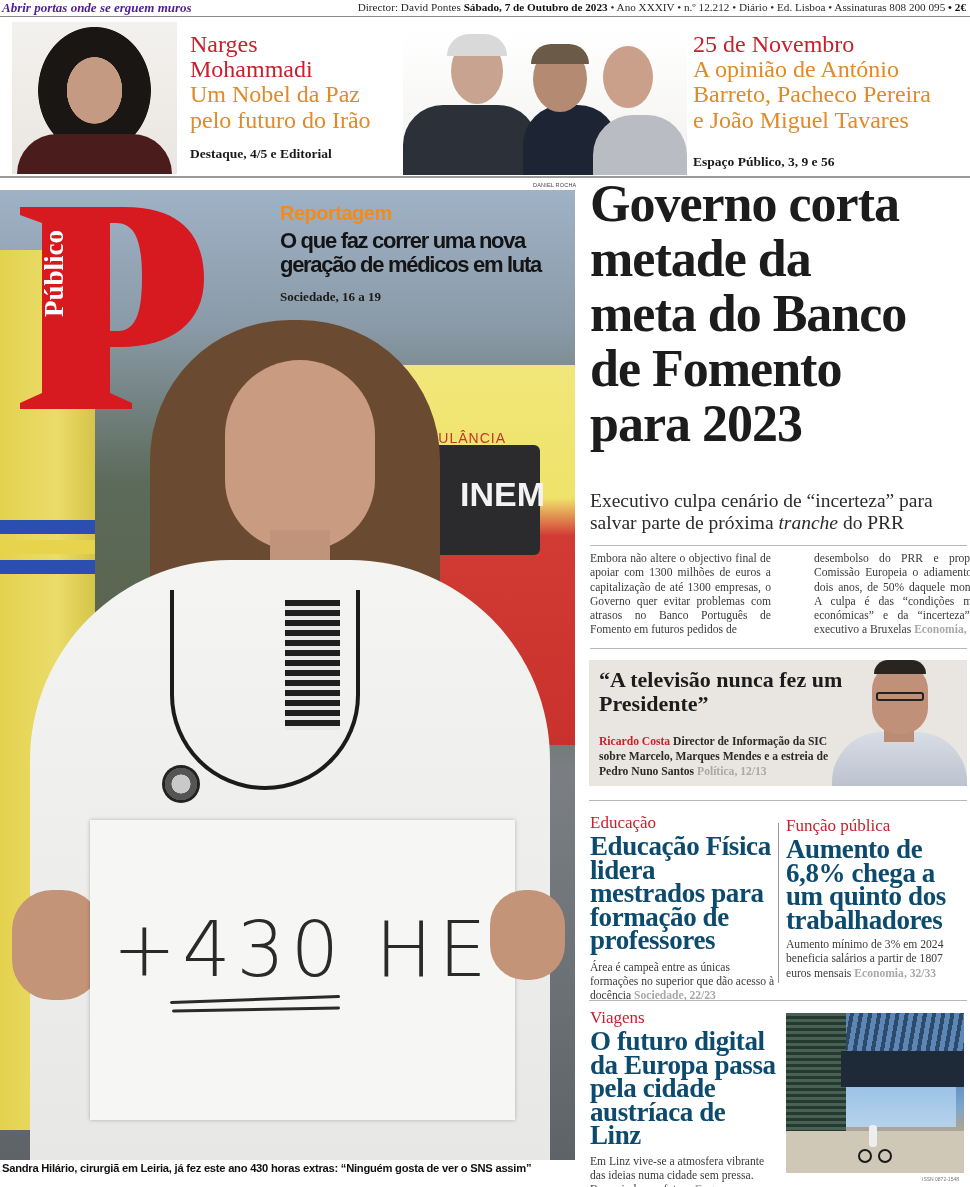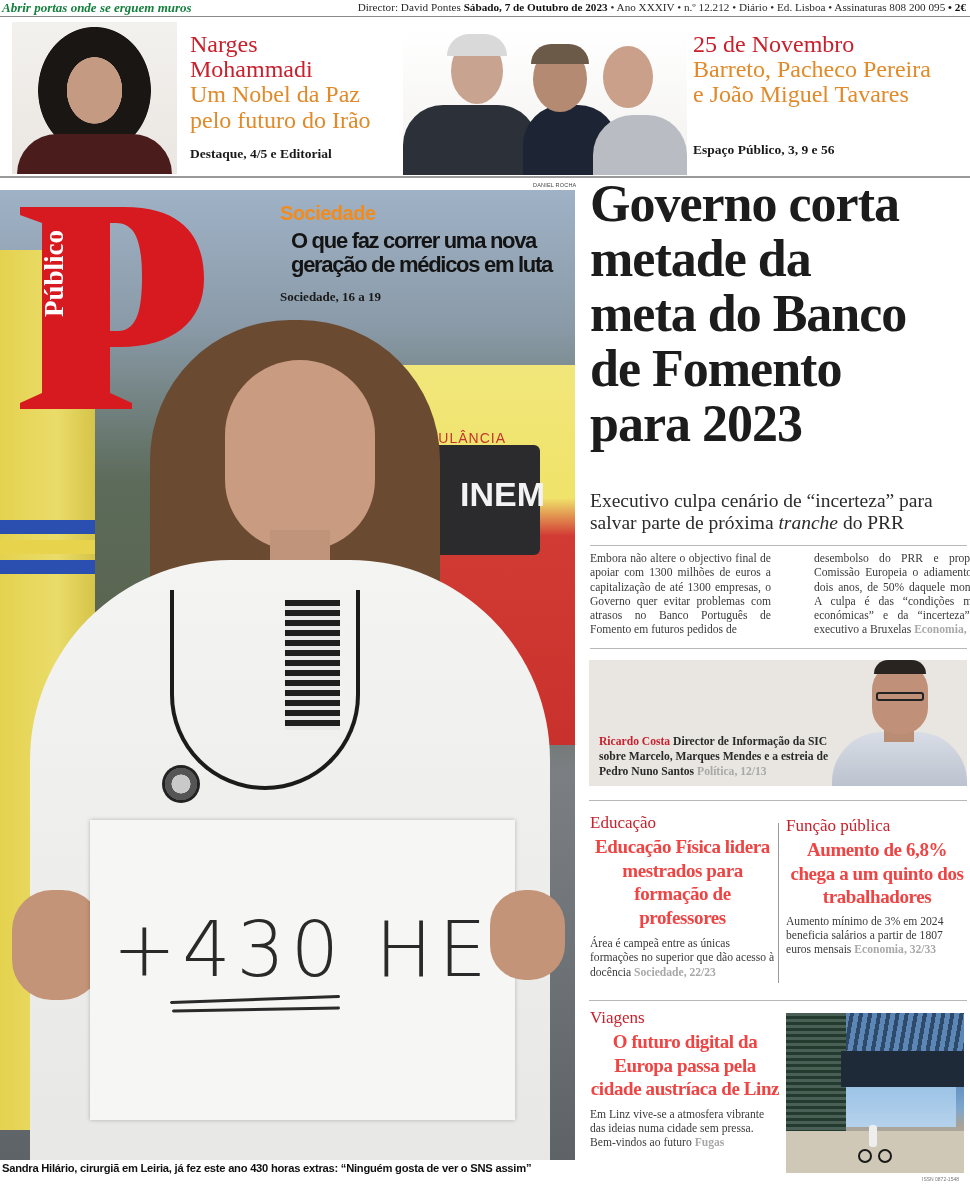--- a/index.html
+++ b/index.html
@@ -2,21 +2,21 @@
 <html><head>
 <meta charset="utf-8">
 <style>
   * { box-sizing: border-box; margin: 0; padding: 0; }
   html, body { width: 970px; height: 1187px; background: #ffffff; overflow: hidden; }
   body { position: relative; font-family: "DejaVu Serif", serif; color: #1c1c1c; }
   .abs { position: absolute; }
 
   
   .topbar { left: 0; top: 0; width: 970px; height: 17px; border-bottom: 1px solid #8a8a8a; }
-  .slogan { left: 2px; top: 0px; font-family: "Liberation Serif", serif; font-weight: bold; font-style: italic; font-size: 13px; color: #15803d; }
+  .slogan { left: 2px; top: 0px; font-family: "Liberation Serif", serif; font-weight: bold; font-style: italic; font-size: 13px; color: #4c1d95; }
   .masthead-info { right: 4px; top: 1px; font-family: "Liberation Serif", serif; font-size: 11.2px; color: #2a2a2a; white-space: nowrap; }
   .masthead-info b { font-weight: bold; color: #111; }
 
   
   .promo-img { background: #cfcac3; overflow: hidden; }
   .portrait-woman { left: 12px; top: 22px; width: 165px; height: 152px;
     background: radial-gradient(ellipse 50px 60px at 50% 45%, #c49a82 0 55%, transparent 56%),
                 radial-gradient(ellipse 80px 90px at 50% 45%, #1a1614 0 70%, transparent 71%),
                 linear-gradient(#f3f1ee, #eae6e1); }
   .portrait-woman .shoulders { position:absolute; left: 5px; bottom: 0; width: 155px; height: 40px; border-radius: 70px 70px 0 0; background: #4a1c1c; }
@@ -54,41 +54,41 @@
   .sign-underline { left: 80px; top: 178px; width: 170px; height: 3px; background: #2a2a2a; border-radius: 2px; transform: rotate(-2deg); }
   .sign-underline2 { left: 82px; top: 188px; width: 168px; height: 3px; background: #2a2a2a; border-radius: 2px; transform: rotate(-1deg); }
   .hand-left { left: 12px; top: 890px; width: 90px; height: 110px; border-radius: 40px; background: #c39478; }
   .hand-right { left: 490px; top: 890px; width: 75px; height: 90px; border-radius: 35px; background: #c39478; }
 
   
   .logo-p { left: 12px; top: 197px; width: 200px; height: 222px; }
   .logo-word { left: 40px; top: 203px; width: 28px; height: 140px; }
 
   .reportagem { left: 280px; top: 202px; font-family: "Liberation Sans", sans-serif; font-weight: bold; font-size: 20px; color: #f28b1b; letter-spacing: -0.5px; }
-  .rep-head { left: 280px; top: 229px; width: 290px; font-family: "Liberation Sans", sans-serif; font-weight: bold; font-size: 22px; line-height: 1.08; color: #141414; letter-spacing: -1.3px; margin-left: 11px; }
+  .rep-head { left: 280px; top: 229px; width: 290px; font-family: "Liberation Sans", sans-serif; font-weight: bold; font-size: 22px; line-height: 1.08; color: #141414; letter-spacing: -1.3px; }
   .rep-ref { left: 280px; top: 289px; font-family: "Liberation Serif", serif; font-weight: bold; font-size: 13px; color: #1a1a1a; }
 
   .caption { left: 2px; top: 1162px; font-family: "Liberation Sans", sans-serif; font-weight: bold; font-size: 11.2px; color: #111; letter-spacing: -0.25px; white-space: nowrap; }
 
   
   .headline { left: 590px; top: 176px; width: 380px; font-family: "Liberation Serif", serif; font-weight: bold; font-size: 52px; line-height: 55px; color: #1c1c1c; letter-spacing: -1px; }
   .subhead { left: 590px; top: 490px; width: 380px; font-family: "Liberation Serif", serif; font-size: 19.5px; line-height: 22px; color: #2b2b2b; }
   .subhead i { }
   .rule-thin { background: #b8b8b8; height: 1px; }
   .body-col { font-family: "Liberation Serif", serif; font-size: 11.6px; line-height: 14.3px; color: #3a3a3a; text-align: justify; }
   .ref-grey { color: #a8a8a8; font-weight: bold; text-align: center; }
 
   .interview { left: 589px; top: 660px; width: 378px; height: 126px; background: #e9e6e1; }
   .int-quote { left: 10px; top: 8px; width: 260px; font-family: "Liberation Serif", serif; font-weight: bold; font-size: 22px; line-height: 24px; color: #1c1c1c; }
   .int-body { left: 10px; top: 74px; width: 245px; font-family: "Liberation Serif", serif; font-weight: bold; font-size: 11.6px; line-height: 15px; color: #2a2a2a; }
   .int-red { color: #c8202c; }
   .int-photo { left: 235px; top: 0; width: 143px; height: 126px; overflow: hidden; }
 
   .kicker { font-family: "Liberation Serif", serif; font-size: 17px; color: #c8202c; }
-  .sub-head { font-family: "Liberation Serif", serif; font-weight: bold; font-size: 19px; line-height: 23.5px; color: #ef4444; letter-spacing: -0.4px; text-align: center; }
+  .sub-head { font-family: "Liberation Serif", serif; font-weight: bold; font-size: 27px; line-height: 23.5px; color: #0c4a6e; letter-spacing: -0.4px; }
   .sub-body { font-family: "Liberation Serif", serif; font-size: 11.6px; line-height: 14.3px; color: #3a3a3a; }
   .vdivider { background: #9a9a9a; width: 1px; }
 
   .linz-photo { left: 786px; top: 1013px; width: 178px; height: 160px; overflow: hidden;
     background: linear-gradient(180deg, #3a6ea8 0%, #5a8bc0 40%, #7fa7cc 60%, #a8a398 70%, #c9c3b3 100%); }
   .issn { left: 922px; top: 1176px; font-family: "Liberation Sans", sans-serif; font-size: 5px; color: #777; }
 </style>
 </head>
 <body>
 
@@ -118,24 +118,25 @@
   <div class="man-head" style="left:48px; top:8px; width:52px; height:66px; background:#c8a490;"></div>
   <div class="man-head" style="left:44px; top:4px; width:60px; height:22px; background:#d9d9d9; border-radius:30px 30px 0 0;"></div>
   <div class="man" style="left:120px; width:95px; height:70px; background:#1d2433;"></div>
   <div class="man-head" style="left:130px; top:16px; width:54px; height:66px; background:#b58a72;"></div>
   <div class="man-head" style="left:128px; top:14px; width:58px; height:20px; background:#6b5a48; border-radius:28px 28px 0 0;"></div>
   <div class="man" style="left:190px; width:94px; height:60px; background:#b9bcc2;"></div>
   <div class="man-head" style="left:200px; top:16px; width:50px; height:62px; background:#caa08a;"></div>
 </div>
 <div class="abs promo-text" style="left:693px; top:32px; width:277px;">
   <div class="promo-red">25 de Novembro</div>
+  <div class="promo-orange">A opinião de António</div>
   <div class="promo-orange">Barreto, Pacheco Pereira</div>
   <div class="promo-orange">e João Miguel Tavares</div>
 </div>
-<div class="abs promo-ref" style="left:693px; top:142px;">Espaço Público, 3, 9 e 56</div>
+<div class="abs promo-ref" style="left:693px; top:154px;">Espaço Público, 3, 9 e 56</div>
 
 <div class="abs promo-rule"></div>
 
 <div class="abs photo-credit">DANIEL ROCHA</div>
 <div class="abs mainphoto">
   <div class="abs ambulance-left" style="top:60px;"></div>
   <div class="abs ambulance-stripe" style="top:330px;"></div>
   <div class="abs ambulance-stripe" style="top:350px; background:#e7d34c;"></div>
   <div class="abs ambulance-stripe" style="top:370px;"></div>
   <div class="abs ambulance-right" style="top:175px;"></div>
@@ -159,21 +160,21 @@
   <div class="abs hand-right" style="top:700px;"></div>
 </div>
 
 <svg class="abs logo-p" viewBox="0 0 200 222">
   <path d="M8 10 L112 10 C178 10 192 48 192 82 C192 125 160 150 108 150 L98 150 L98 196 L120 206 L120 212 L8 212 L8 206 L30 196 L30 26 L8 18 Z M98 26 L98 134 L106 134 C126 134 130 110 130 80 C130 46 124 26 104 26 Z" fill="#d71920"></path>
 </svg>
 <div class="abs logo-word">
   <div style="position:absolute; left:-48px; top:55px; width:125px; transform:rotate(-90deg); font-family:'Liberation Serif', serif; font-weight:bold; font-size:27px; color:#ffffff; text-align:center;">Público</div>
 </div>
 
-<div class="abs reportagem">Sociedade</div>
+<div class="abs reportagem">Reportagem</div>
 <div class="abs rep-head">
   <div>O que faz correr uma nova</div>
   <div>geração de médicos em luta</div>
 </div>
 <div class="abs rep-ref">Sociedade, 16 a 19</div>
 
 <div class="abs caption">Sandra Hilário, cirurgiã em Leiria, já fez este ano 430 horas extras: “Ninguém gosta de ver o SNS assim”</div>
 
 <div class="abs headline">
   <div>Governo corta</div>
@@ -187,20 +188,21 @@
 </div>
 <div class="abs rule-thin" style="left:590px; top:545px; width:377px;"></div>
 <div class="abs body-col" style="left:590px; top:552px; width:181px;">Embora não altere o objectivo final de apoiar com 1300 milhões de euros a capitalização de até 1300 empresas, o Governo quer evitar problemas com atrasos no Banco Português de Fomento em futuros pedidos de</div>
 <div class="abs body-col" style="left:814px; top:552px; width:182px;">
   <span>desembolso do PRR e propôs à Comissão Europeia o adiamento, por dois anos, de 50% daquele montante. A culpa é das “condições macro-económicas” e da “incerteza”, diz executivo a Bruxelas</span>
   <span class="ref-grey">Economia, 34</span>
 </div>
 <div class="abs rule-thin" style="left:590px; top:648px; width:377px;"></div>
 
 <div class="abs interview">
+  <div class="abs int-quote">“A televisão nunca fez um Presidente”</div>
   <div class="abs int-photo">
     <div style="position:absolute; left:8px; top:72px; width:135px; height:60px; border-radius:50px 50px 0 0; background:linear-gradient(#d8dde6,#b9c0cc);"></div>
     <div style="position:absolute; left:60px; top:60px; width:30px; height:22px; background:#b88d74;"></div>
     <div style="position:absolute; left:48px; top:2px; width:56px; height:72px; border-radius:28px 28px 26px 26px; background:#c19078;"></div>
     <div style="position:absolute; left:50px; top:0px; width:52px; height:14px; border-radius:26px 26px 0 0; background:#2a2420;"></div>
     <div style="position:absolute; left:52px; top:32px; width:48px; height:9px; border:2px solid #222; border-radius:3px;"></div>
   </div>
   <div class="abs int-body">
     <span class="int-red">Ricardo Costa</span>
     <span>Director de Informação da SIC sobre Marcelo, Marques Mendes e a estreia de Pedro Nuno Santos</span>

